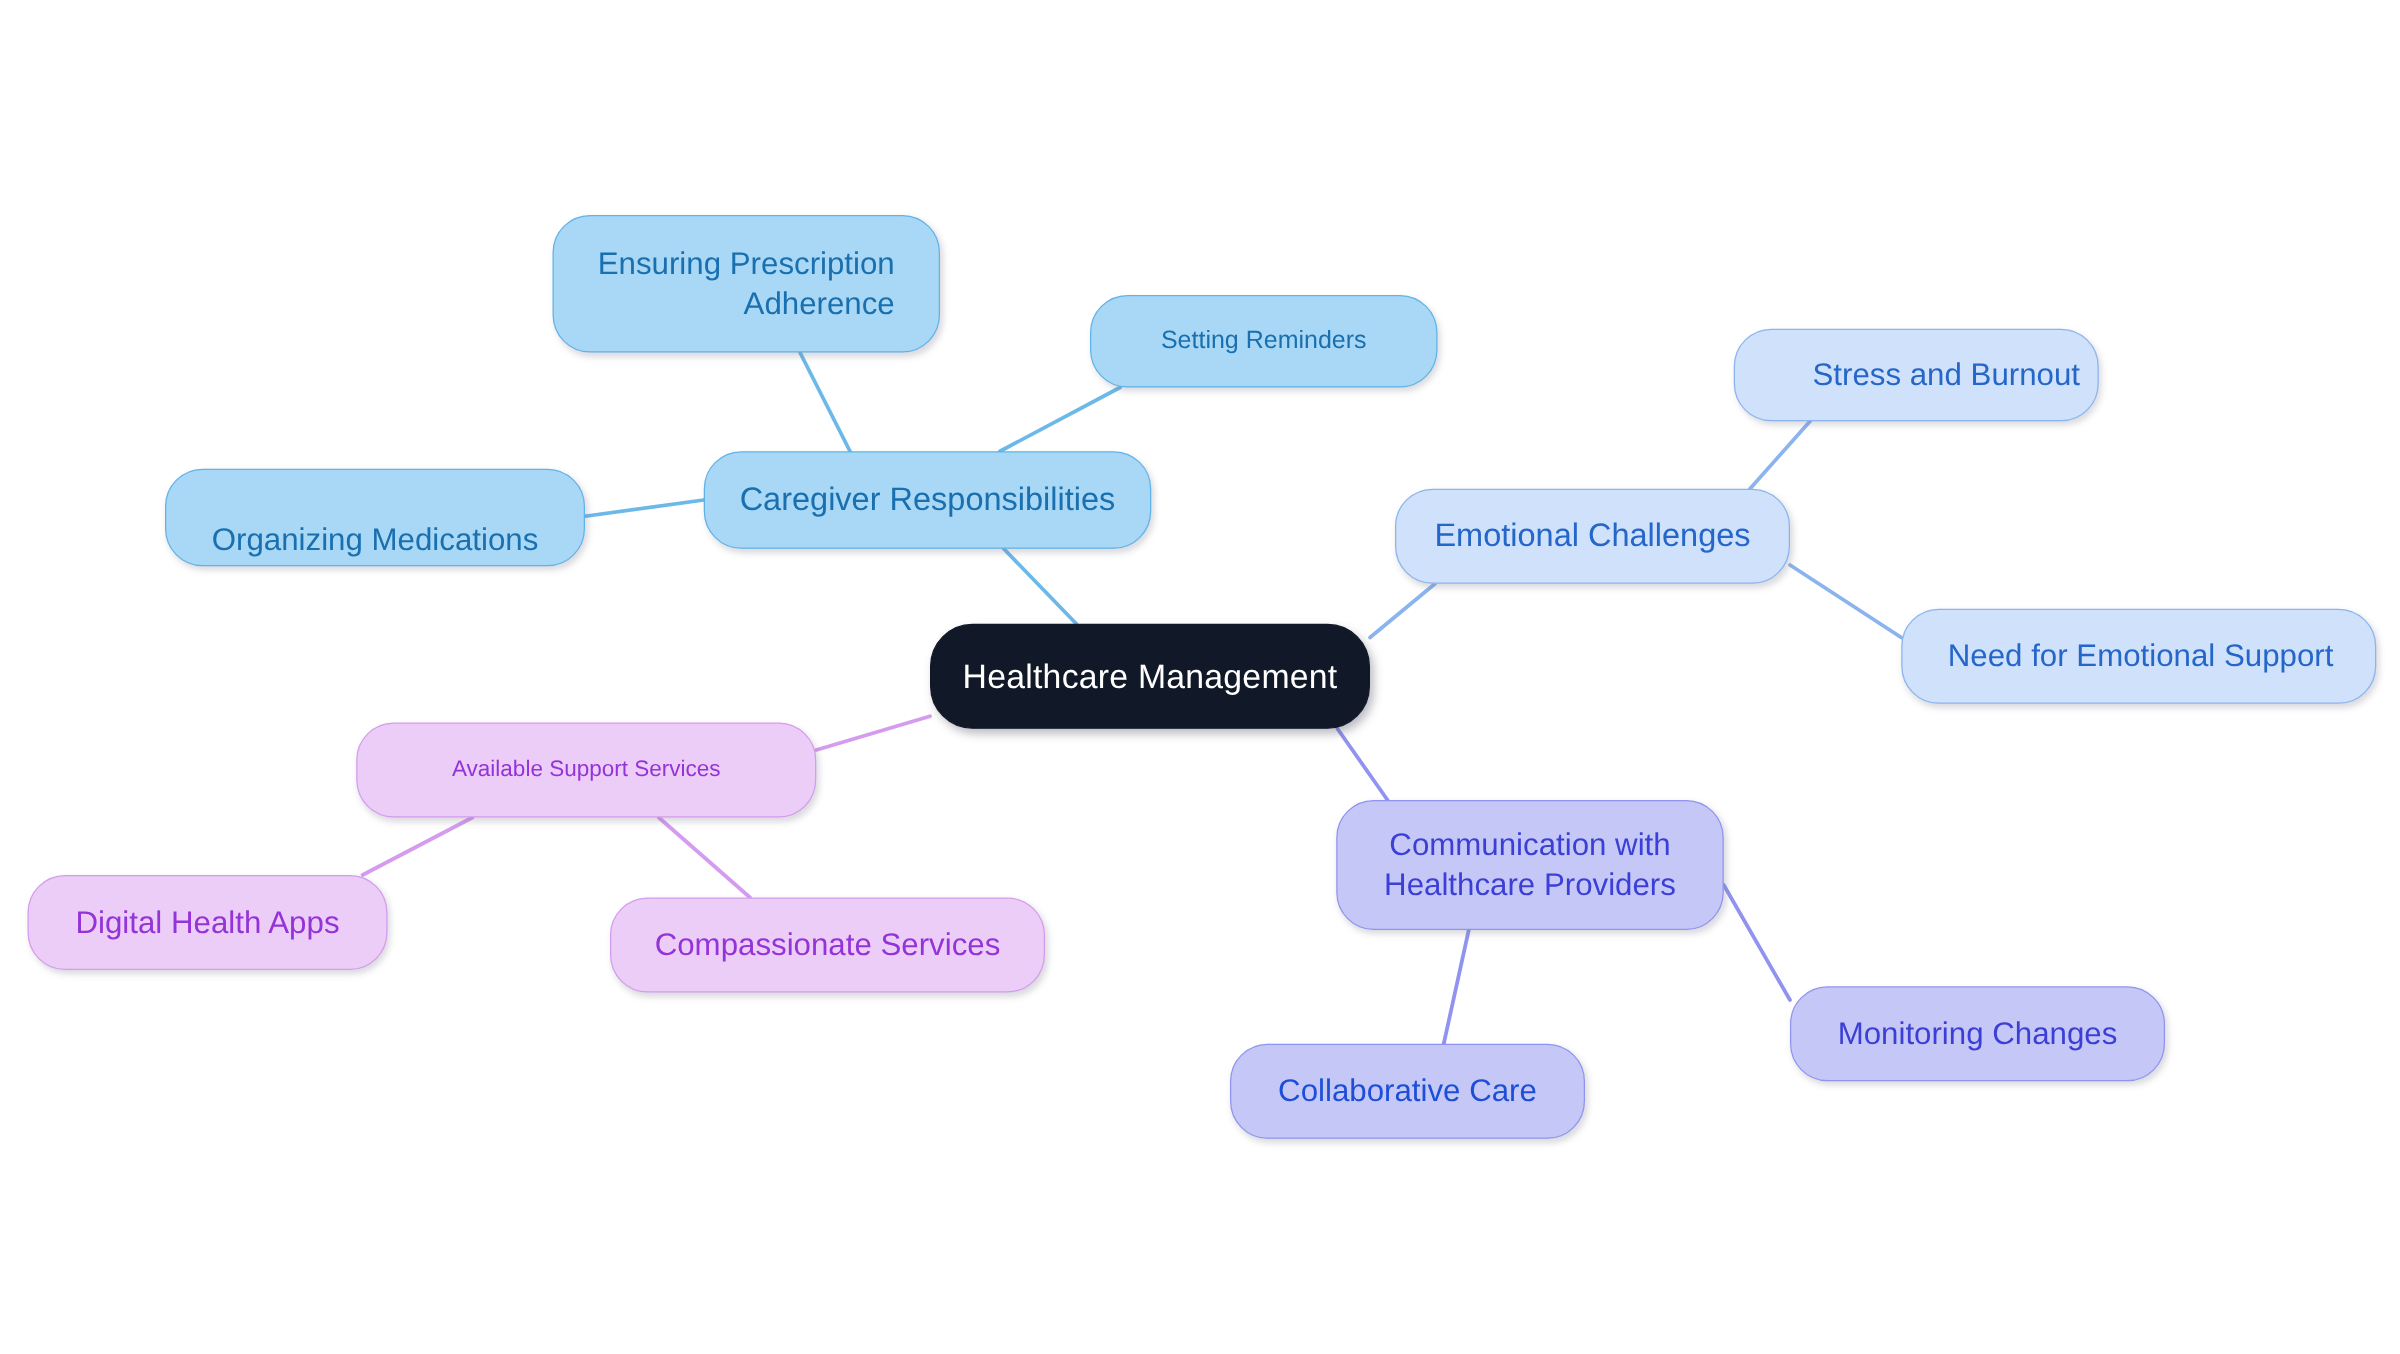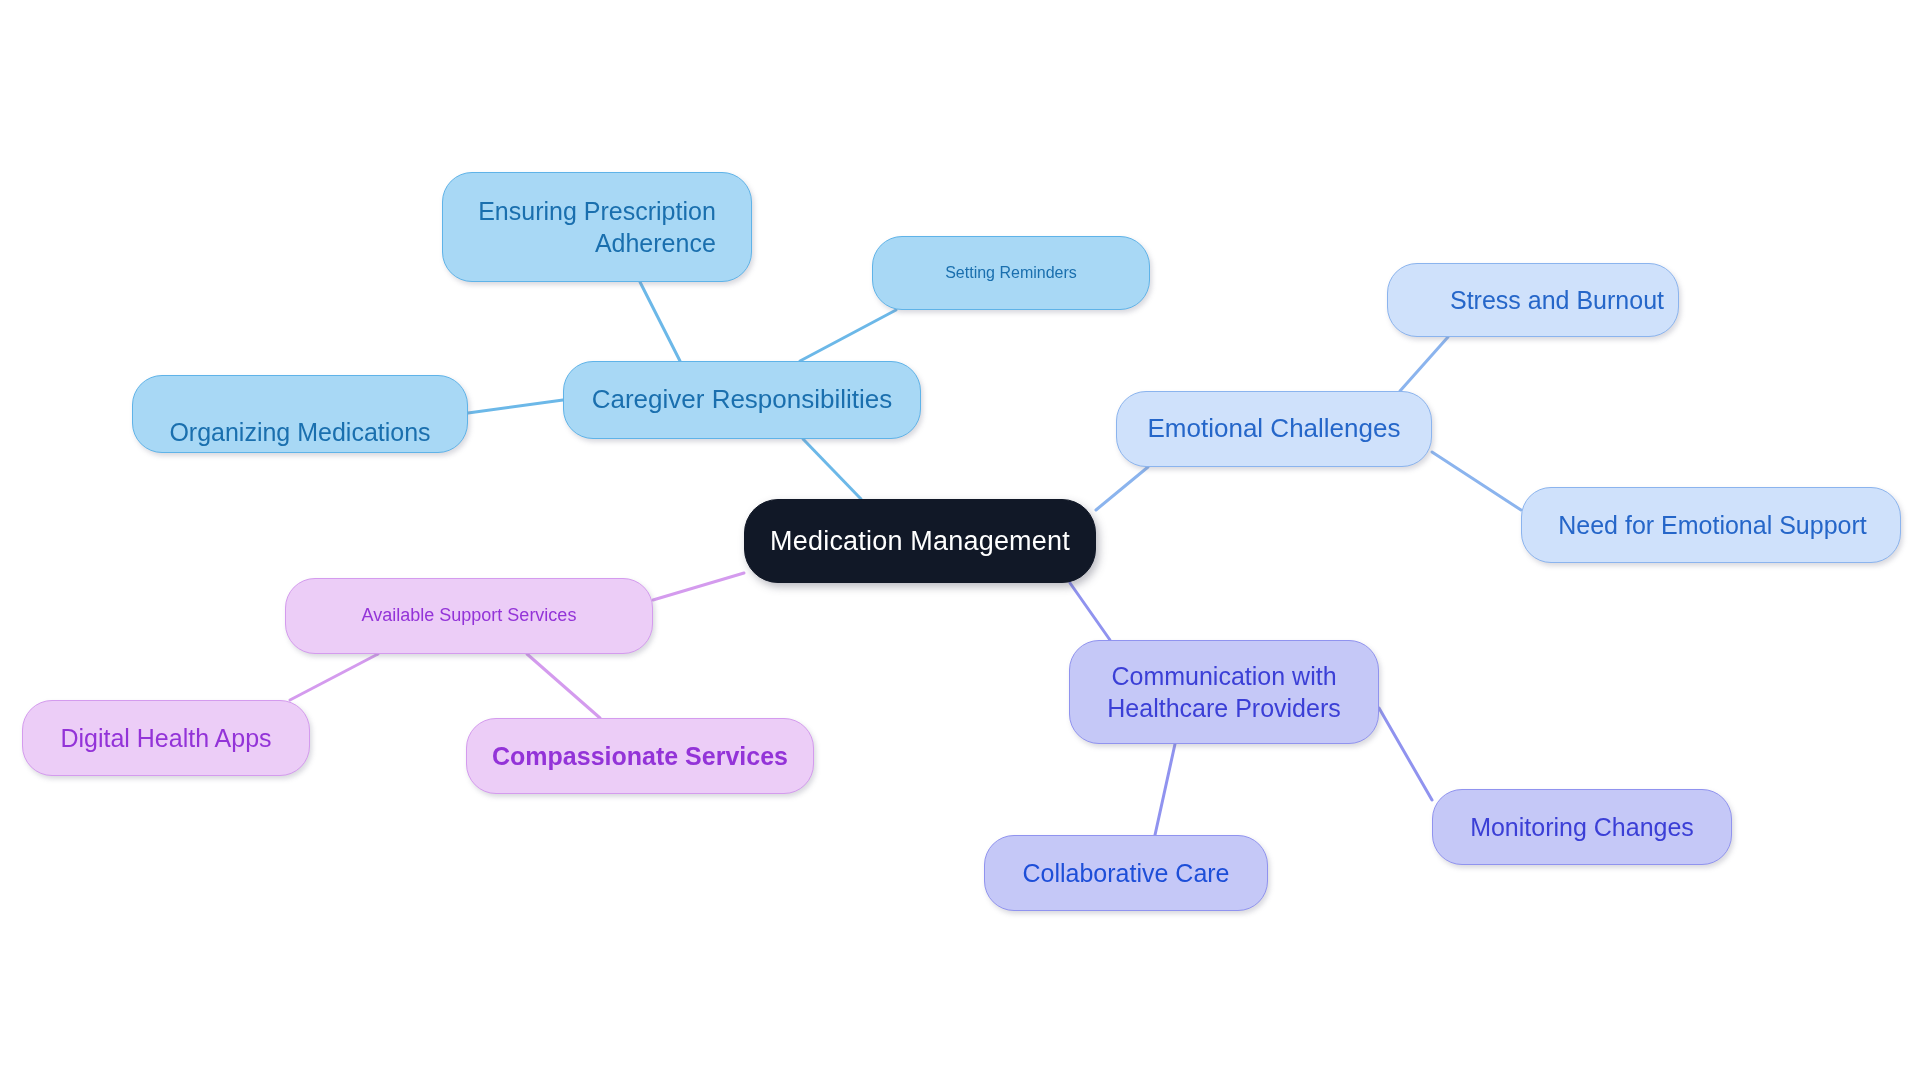--- a/index.html
+++ b/index.html
@@ -60,30 +60,30 @@
       <line x1="1400" y1="391" x2="1448" y2="337" stroke="#8bb4ee" stroke-width="3" stroke-linecap="round"></line>
       <line x1="1432" y1="452" x2="1521" y2="510" stroke="#8bb4ee" stroke-width="3" stroke-linecap="round"></line>
       <line x1="1070" y1="583" x2="1110" y2="640" stroke="#9093ef" stroke-width="3" stroke-linecap="round"></line>
       <line x1="1175" y1="744" x2="1155" y2="835" stroke="#9093ef" stroke-width="3" stroke-linecap="round"></line>
       <line x1="1379" y1="708" x2="1432" y2="800" stroke="#9093ef" stroke-width="3" stroke-linecap="round"></line>
       <line x1="744" y1="573" x2="653" y2="600" stroke="#d49bee" stroke-width="3" stroke-linecap="round"></line>
       <line x1="378" y1="654" x2="290" y2="700" stroke="#d49bee" stroke-width="3" stroke-linecap="round"></line>
       <line x1="527" y1="654" x2="600" y2="718" stroke="#d49bee" stroke-width="3" stroke-linecap="round"></line>
     </svg>
   <div id="nodes">
-      <div class="node root" style="left: 744px; top: 499px; width: 352px; height: 84px; background: rgb(17, 24, 39); border-color: rgb(17, 24, 39); color: rgb(255, 255, 255); font-size: 27px;"><span>Medication Management</span></div>
+      <div class="node root" style="left: 744px; top: 499px; width: 352px; height: 84px; background: rgb(17, 24, 39); border-color: rgb(17, 24, 39); color: rgb(255, 255, 255); font-size: 27px;"><span>Healthcare Management</span></div>
       <div class="node" style="left: 563px; top: 361px; width: 358px; height: 78px; background: rgb(168, 216, 245); border-color: rgb(95, 179, 232); color: rgb(26, 111, 174); font-size: 26px;"><span>Caregiver Responsibilities</span></div>
       <div class="node" style="left: 442px; top: 172px; width: 310px; height: 110px; background: rgb(168, 216, 245); border-color: rgb(95, 179, 232); color: rgb(26, 111, 174); font-size: 25px; text-align: right;"><span>Ensuring Prescription
 Adherence</span></div>
-      <div class="node" style="left: 872px; top: 236px; width: 278px; height: 74px; background: rgb(168, 216, 245); border-color: rgb(95, 179, 232); color: rgb(26, 111, 174); font-size: 16px;"><span>Setting Reminders</span></div>
+      <div class="node" style="left: 872px; top: 236px; width: 278px; height: 74px; background: rgb(168, 216, 245); border-color: rgb(95, 179, 232); color: rgb(26, 111, 174); font-size: 20px;"><span>Setting Reminders</span></div>
       <div class="node" style="left: 132px; top: 375px; width: 336px; height: 78px; background: rgb(168, 216, 245); border-color: rgb(95, 179, 232); color: rgb(26, 111, 174); font-size: 25px; align-items: flex-end;"><span>Organizing Medications</span></div>
       <div class="node" style="left: 1116px; top: 391px; width: 316px; height: 76px; background: rgb(207, 225, 251); border-color: rgb(139, 180, 238); color: rgb(37, 102, 201); font-size: 26px;"><span>Emotional Challenges</span></div>
       <div class="node" style="left: 1387px; top: 263px; width: 292px; height: 74px; background: rgb(207, 225, 251); border-color: rgb(139, 180, 238); color: rgb(37, 102, 201); font-size: 25px; justify-content: flex-end;"><span>Stress and Burnout</span></div>
       <div class="node" style="left: 1521px; top: 487px; width: 380px; height: 76px; background: rgb(207, 225, 251); border-color: rgb(139, 180, 238); color: rgb(37, 102, 201); font-size: 25px; padding-left: 17px;"><span>Need for Emotional Support</span></div>
       <div class="node" style="left: 1069px; top: 640px; width: 310px; height: 104px; background: rgb(197, 200, 247); border-color: rgb(144, 147, 239); color: rgb(59, 63, 214); font-size: 25px;"><span>Communication with
 Healthcare Providers</span></div>
       <div class="node" style="left: 984px; top: 835px; width: 284px; height: 76px; background: rgb(197, 200, 247); border-color: rgb(144, 147, 239); color: #1d4ed8; font-size: 25px;"><span>Collaborative Care</span></div>
       <div class="node" style="left: 1432px; top: 789px; width: 300px; height: 76px; background: rgb(197, 200, 247); border-color: rgb(144, 147, 239); color: rgb(59, 63, 214); font-size: 25px;"><span>Monitoring Changes</span></div>
       <div class="node" style="left: 285px; top: 578px; width: 368px; height: 76px; background: rgb(236, 205, 247); border-color: rgb(212, 155, 238); color: rgb(147, 51, 216); font-size: 18px;"><span>Available Support Services</span></div>
       <div class="node" style="left: 22px; top: 700px; width: 288px; height: 76px; background: rgb(236, 205, 247); border-color: rgb(212, 155, 238); color: rgb(147, 51, 216); font-size: 25px;"><span>Digital Health Apps</span></div>
-      <div class="node" style="left: 466px; top: 718px; width: 348px; height: 76px; background: rgb(236, 205, 247); border-color: rgb(212, 155, 238); color: rgb(147, 51, 216); font-size: 25px; font-weight: bold;"><span>Compassionate Services</span></div>
+      <div class="node" style="left: 488px; top: 718px; width: 348px; height: 76px; background: rgb(236, 205, 247); border-color: rgb(212, 155, 238); color: rgb(147, 51, 216); font-size: 25px;"><span>Compassionate Services</span></div>
     </div>
 </div>
 
 </body></html>

